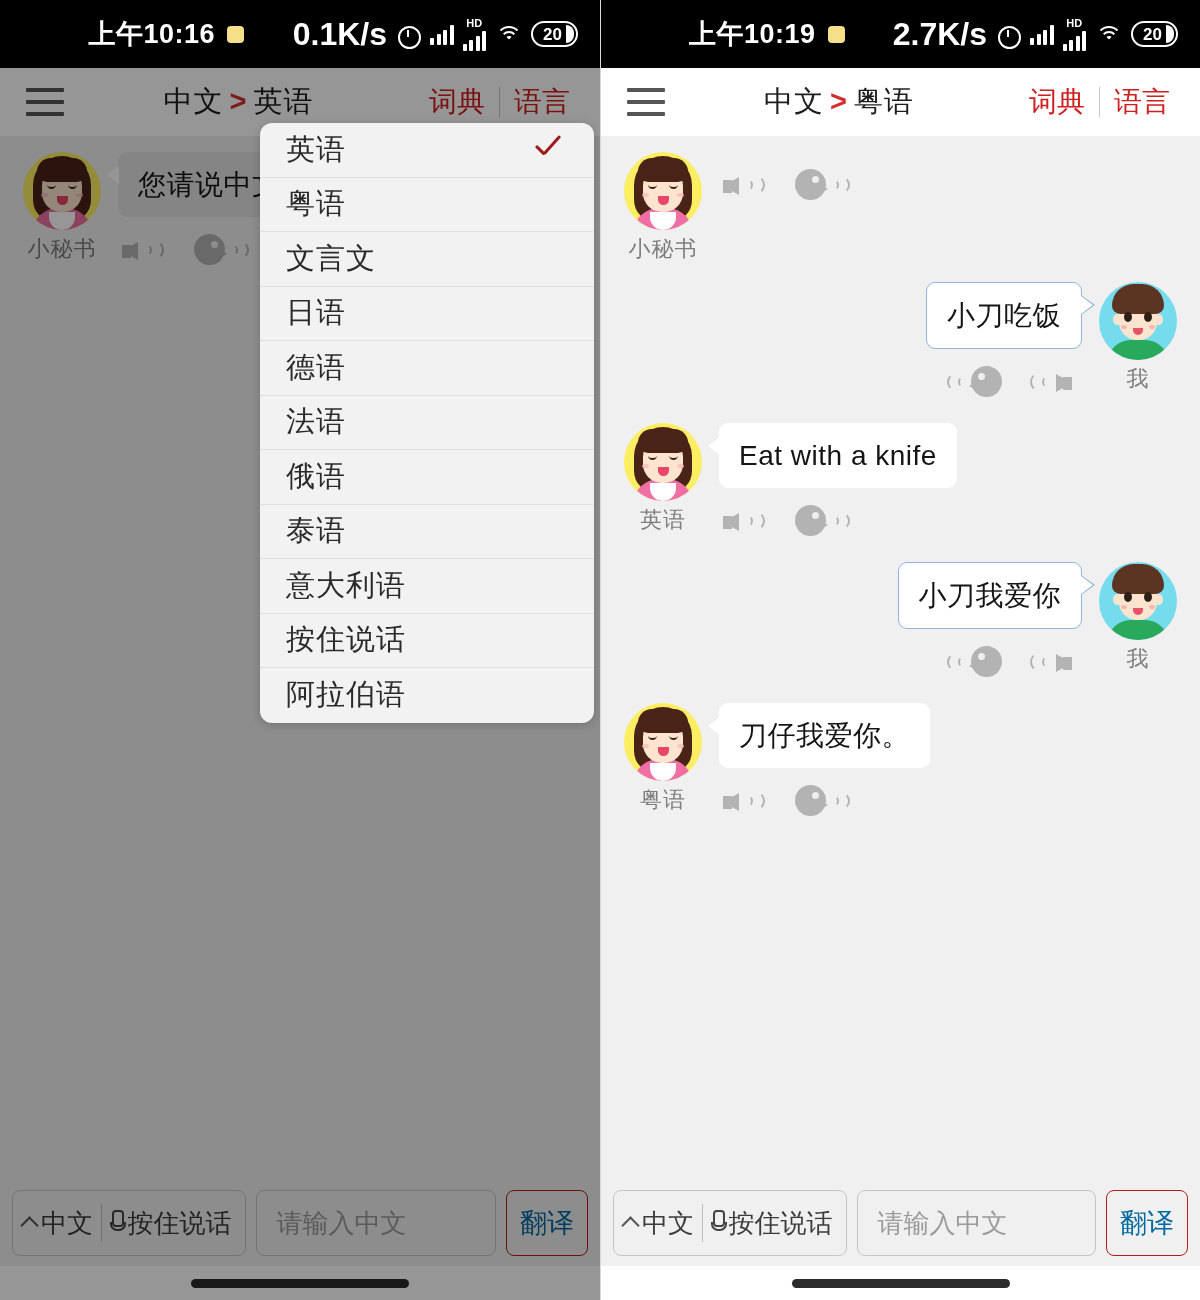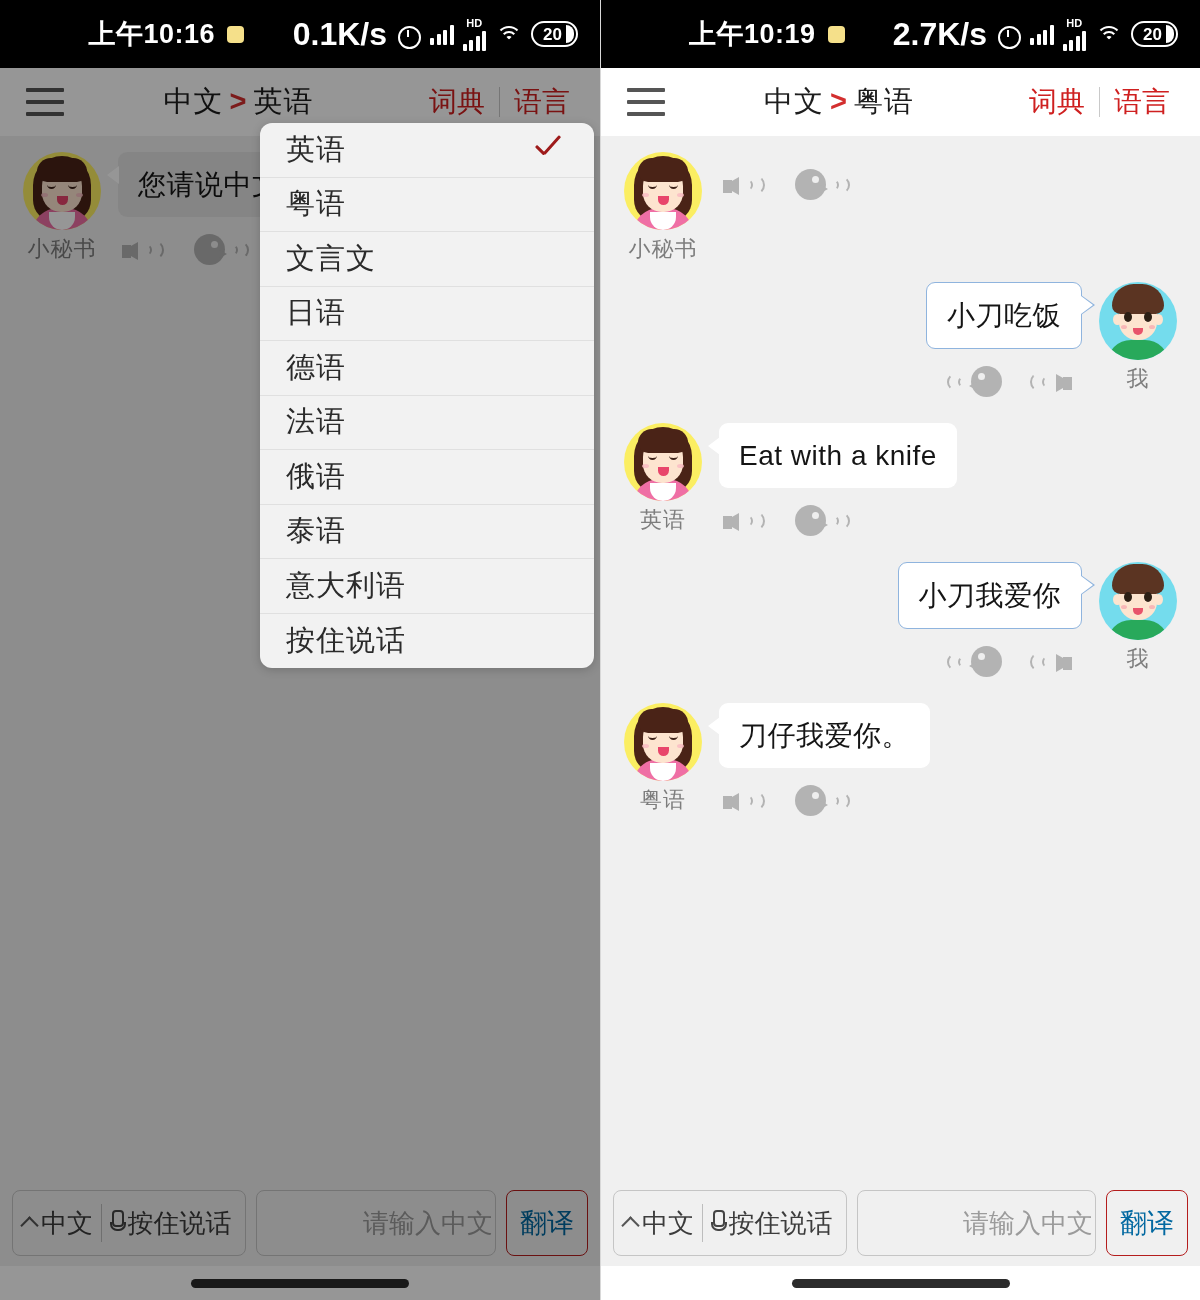--- a/index.html
+++ b/index.html
@@ -405,25 +405,24 @@
     border-radius: 0 0 7px 7px;
   }
   .text-input {
     flex: 1 1 auto;
     height: 66px;
     border: 1.6px solid #c5c5c5;
     border-radius: 8px;
     background: transparent;
     font-size: 26px;
     color: #2b2b2b;
-    padding: 0 2px;
+    padding: 0 19px;
     outline: none;
     font-family: inherit;
     min-width: 0;
-    text-align: right;
   }
   .text-input::placeholder { color: #9b9b9b; }
   .translate-btn {
     flex: 0 0 auto;
     height: 66px;
     min-width: 82px;
     border: 1.8px solid #b41d1d;
     border-radius: 8px;
     background: transparent;
     color: #0369a1;
@@ -635,20 +634,23 @@
         </div>
       <div class="dd-item">
           <span>泰语</span>
         </div>
       <div class="dd-item">
           <span>意大利语</span>
         </div>
       <div class="dd-item">
           <span>按住说话</span>
         </div>
+      <div class="dd-item">
+          <span>阿拉伯语</span>
+        </div>
     </div>
   </div>
 
   <div class="panel right">
 
     <div class="statusbar">
       <div class="sb-left">
         <span class="sb-time">上午10:19</span>
         <span class="sb-dot"></span>
       </div>

